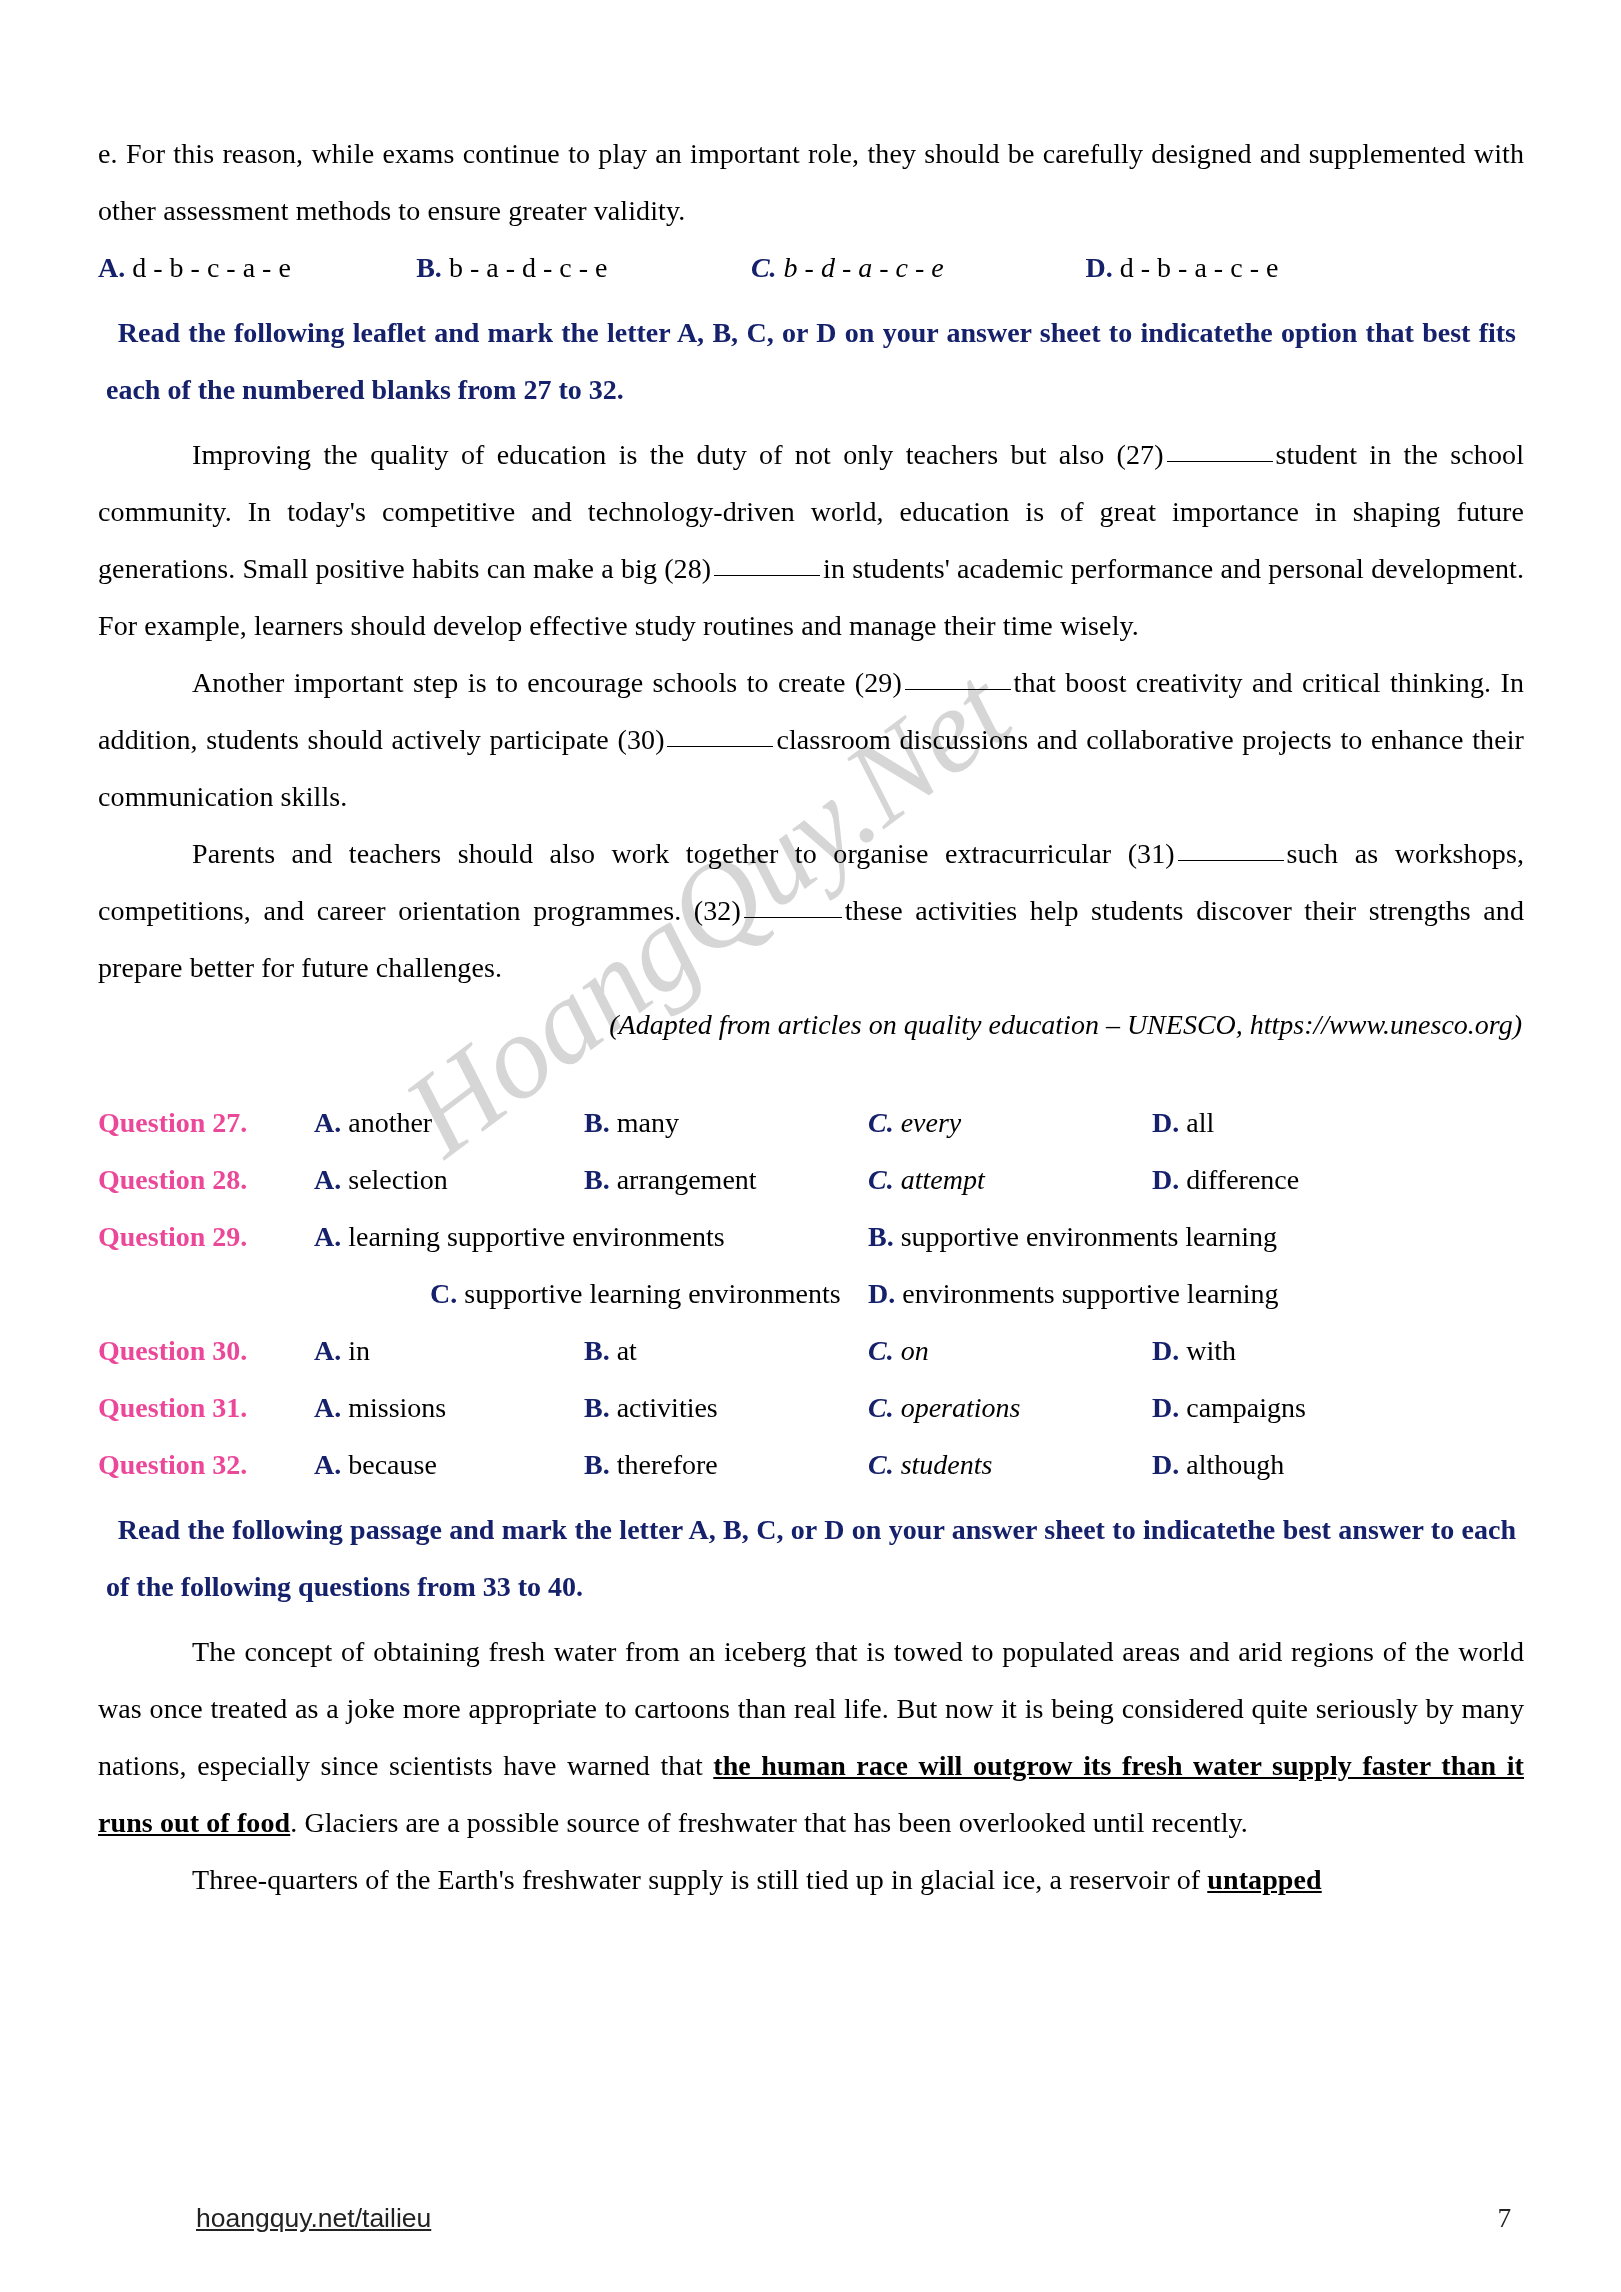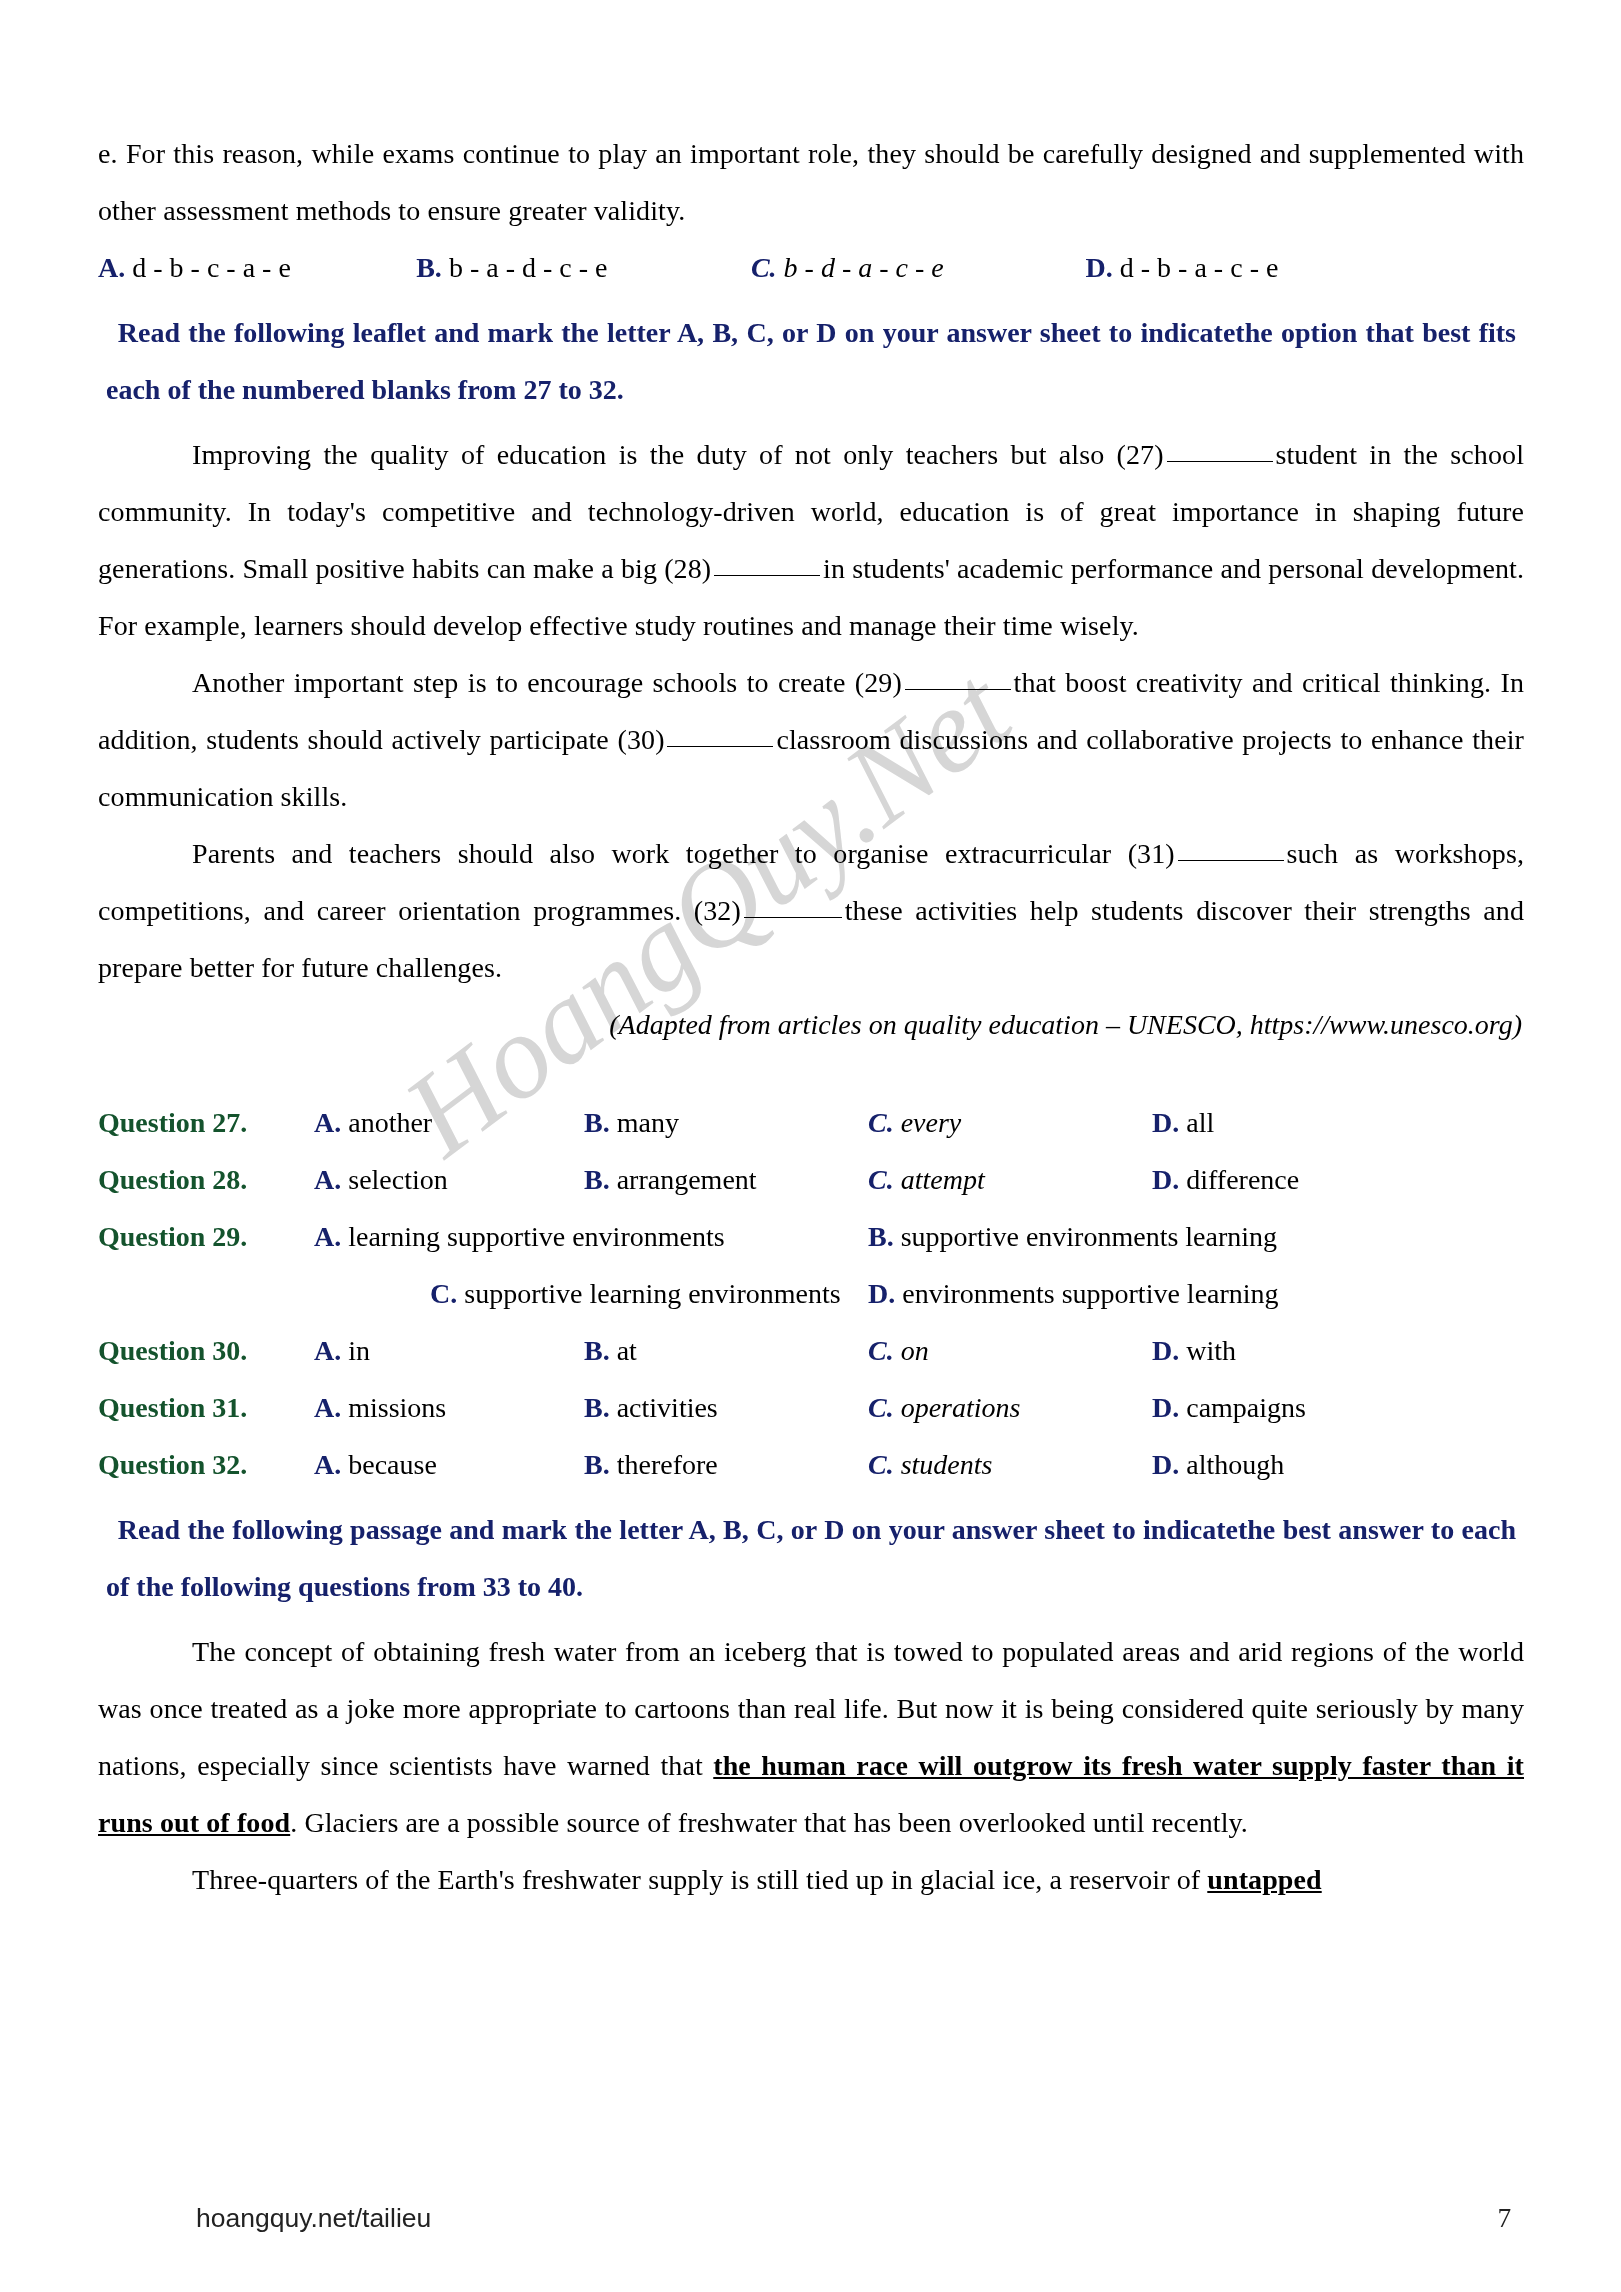--- a/index.html
+++ b/index.html
@@ -82,21 +82,21 @@
   .col-b { width: 284px; }
   .col-c { width: 284px; font-style: italic; }
   .col-d { width: 372px; }
   .col-a-wide { width: 554px; }
   .col-b-wide { width: 568px; }
   .opt-letter {
     color: #16216b;
     font-weight: bold;
   }
   .qlabel {
-    color: #14532d;
+    color: #ec4899;
     font-weight: bold;
   }
   .uline {
     text-decoration: underline;
     font-weight: bold;
   }
   .watermark {
     position: absolute;
     left: 0;
     top: 0;
@@ -130,20 +130,21 @@
     margin: 0 auto;
     width: 1425px;
     font-family: "Liberation Sans", sans-serif;
     font-size: 26.5px;
     color: #222;
   }
   .footer-left {
     position: absolute;
     left: 98px;
     top: 0;
+    text-decoration: underline;
   }
   .footer-right {
     position: absolute;
     right: 11.8px;
     top: 0;
     font-family: "Liberation Serif", serif;
     font-size: 27.4px;
   }
 </style>
 </head>

